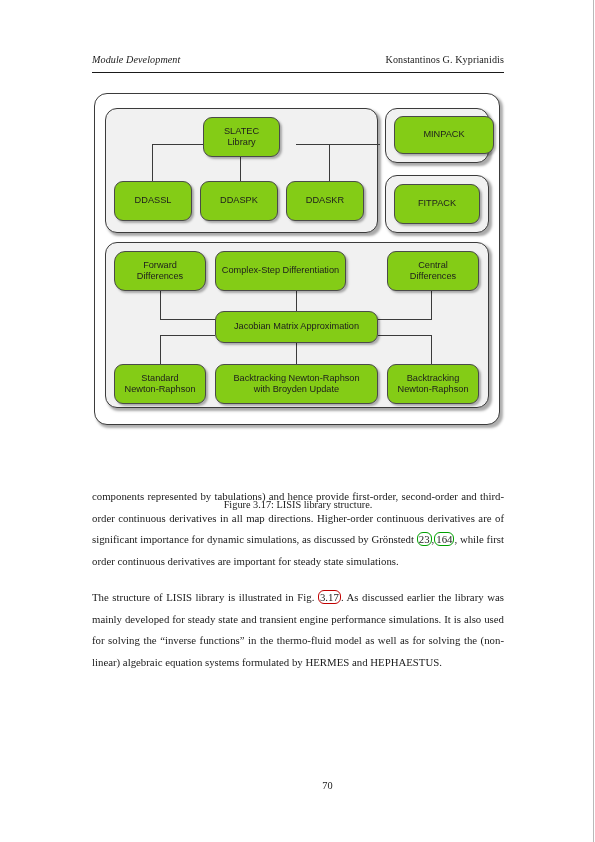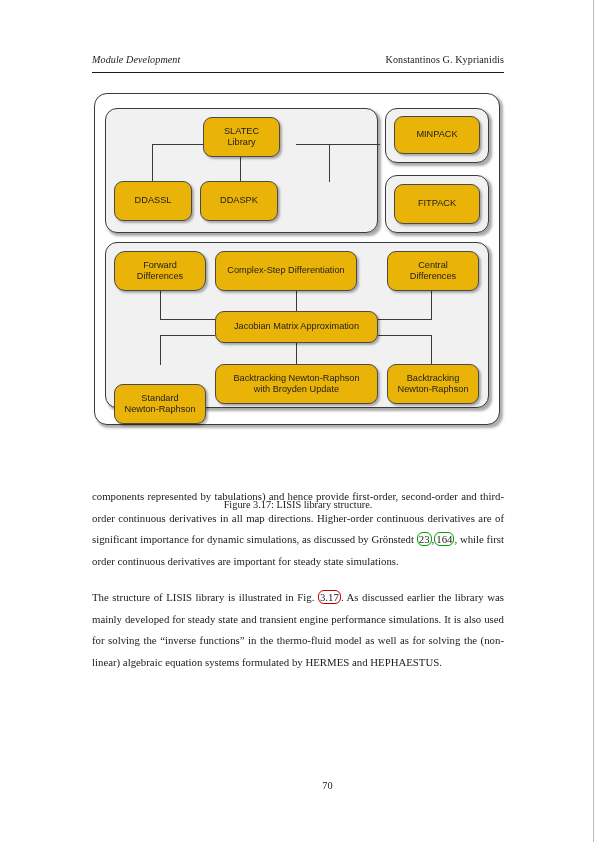--- a/index.html
+++ b/index.html
@@ -78,21 +78,21 @@
     border: 1.3px solid #3b3b3b;
     border-radius: 12px;
     background: #f1f1f1;
     box-shadow: 2.5px 2.5px 2.5px rgba(0,0,0,.34);
   }
   .node {
     position: absolute;
     box-sizing: border-box;
     border: 1.2px solid #4a4a4a;
     border-radius: 9px;
-    background: #eab308;
+    background: #84cc16;
     box-shadow: 2px 2px 2.2px rgba(0,0,0,.3);
     display: flex;
     align-items: center;
     justify-content: center;
     text-align: center;
     font-family: "Liberation Sans", "DejaVu Sans", sans-serif;
     font-size: 9.2px;
     line-height: 11.4px;
     color: #1d1d1d;
     white-space: pre-line;
@@ -169,23 +169,24 @@
     <div class="conn" style="left:60px; top:54px; width:87px; height:1.3px;"></div>
     <div class="conn" style="left:60px; top:54px; width:1.3px; height:38px;"></div>
     <div class="conn" style="left:204px; top:54px; width:87px; height:1.3px; width:84px;"></div>
     <div class="conn" style="left:237px; top:54px; width:1.3px; height:38px;"></div>
     <div class="conn" style="left:148px; top:66px; width:1.3px; height:26px;"></div>
 
     <div class="node" style="left:111px; top:27px; width:77px; height:40px;">SLATEC
 Library</div>
     <div class="node" style="left:22px; top:91px; width:78px; height:40px;">DDASSL</div>
     <div class="node" style="left:108px; top:91px; width:78px; height:40px;">DDASPK</div>
+    <div class="node" style="left:194px; top:91px; width:78px; height:40px;">DDASKR</div>
 
     <div class="group" style="left:293px; top:18px; width:104px; height:55px;"></div>
-    <div class="node" style="left:302px; top:26px; width:86px; height:38px;">MINPACK</div>
+    <div class="node" style="left:302px; top:26px; width:100px; height:38px;">MINPACK</div>
 
     <div class="group" style="left:293px; top:85px; width:104px; height:58px;"></div>
     <div class="node" style="left:302px; top:94px; width:86px; height:40px;">FITPACK</div>
 
     <div class="group" style="left:13px; top:152px; width:384px; height:166px;"></div>
 
     <div class="conn" style="left:68px; top:200px; width:1.3px; height:30px;"></div>
     <div class="conn" style="left:68px; top:229px; width:55px; height:1.3px;"></div>
 
     <div class="conn" style="left:204px; top:200px; width:1.3px; height:22px;"></div>
@@ -196,27 +197,27 @@
     <div class="conn" style="left:68px; top:245px; width:55px; height:1.3px;"></div>
     <div class="conn" style="left:68px; top:245px; width:1.3px; height:30px;"></div>
 
     <div class="conn" style="left:204px; top:252px; width:1.3px; height:23px;"></div>
 
     <div class="conn" style="left:286px; top:245px; width:54px; height:1.3px;"></div>
     <div class="conn" style="left:339px; top:245px; width:1.3px; height:30px;"></div>
 
     <div class="node" style="left:22px; top:161px; width:92px; height:40px;border-radius:11px;">Forward
 Differences</div>
-    <div class="node" style="left:123px; top:161px; width:142px; height:40px;">Complex-Step Differentiation</div>
+    <div class="node" style="left:123px; top:161px; width:131px; height:40px;">Complex-Step Differentiation</div>
     <div class="node" style="left:295px; top:161px; width:92px; height:40px;">Central
 Differences</div>
 
     <div class="node" style="left:123px; top:221px; width:163px; height:32px;">Jacobian Matrix Approximation</div>
 
-    <div class="node" style="left:22px; top:274px; width:92px; height:40px;margin-top:20px;">Standard
+    <div class="node" style="left:22px; top:274px; width:92px; height:40px;">Standard
 Newton-Raphson</div>
     <div class="node" style="left:123px; top:274px; width:163px; height:40px;">Backtracking Newton-Raphson
 with Broyden Update</div>
     <div class="node" style="left:295px; top:274px; width:92px; height:40px;">Backtracking
 Newton-Raphson</div>
 
   </div>
 </div>
 
 <div class="caption">Figure 3.17: LISIS library structure.</div>

